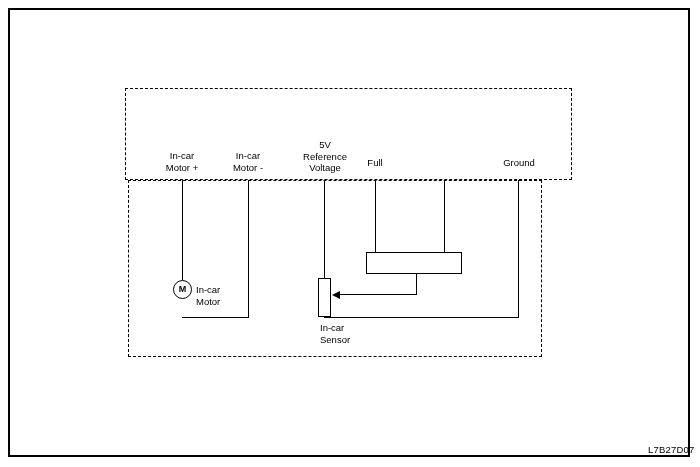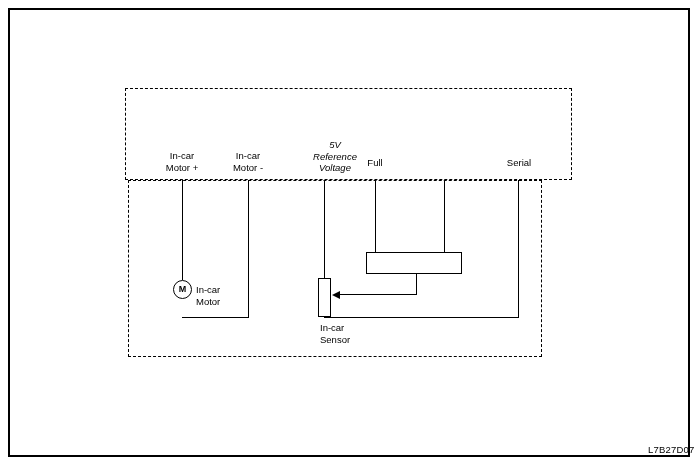--- a/index.html
+++ b/index.html
@@ -98,25 +98,25 @@
 
   <div class="dashed-box" style="left:125px; top:88px; width:447px; height:92px;"></div>
 
   <div class="dashed-box" style="left:128px; top:180px; width:414px; height:177px;"></div>
 
 
   <div class="label" style="left:152px; top:150px; width:60px;">In-car
 Motor +</div>
   <div class="label" style="left:218px; top:150px; width:60px;">In-car
 Motor -</div>
-  <div class="label" style="left:304px; top:139px; width:62px;font-style:italic;">5V
+  <div class="label" style="left:294px; top:139px; width:62px;">5V
 Reference
 Voltage</div>
   <div class="label" style="left:355px; top:157px; width:40px;">Full</div>
-  <div class="label" style="left:492px; top:157px; width:54px;">Serial</div>
+  <div class="label" style="left:492px; top:157px; width:54px;">Ground</div>
 
   <div class="line vline" style="left:182px; top:180px; height:100px;"></div>
 
   <div class="line vline" style="left:248px; top:180px; height:137px;"></div>
 
   <div class="line vline" style="left:324px; top:180px; height:98px;"></div>
 
   <div class="line vline" style="left:375px; top:180px; height:72px;"></div>
 
   <div class="line vline" style="left:444px; top:180px; height:72px;"></div>

